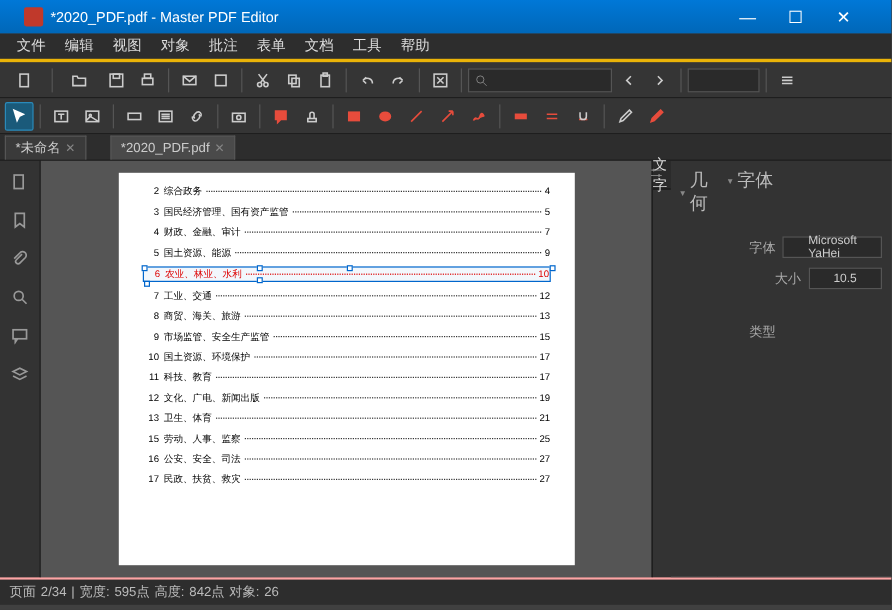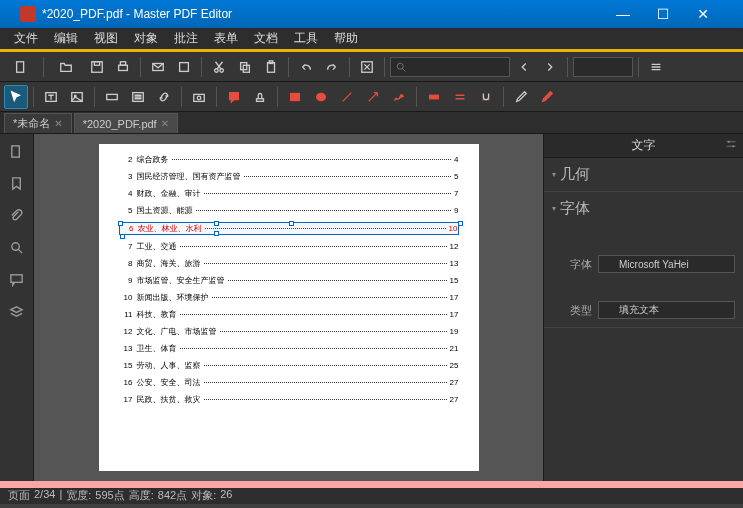--- a/index.html
+++ b/index.html
@@ -16,50 +16,50 @@
 .tbtn{width:24px;height:24px;display:flex;align-items:center;justify-content:center;color:#ccc;border:1px solid transparent;border-radius:2px}
 .tbtn.dd{width:34px}
 .tbtn.active{background:#1a5a7a;border-color:#2a8aba}
 .tbtn svg{width:14px;height:14px;stroke:#ccc;fill:none;stroke-width:1.5}
 .tbtn .red{fill:#e74c3c;stroke:#e74c3c}
 .sep{width:1px;height:20px;background:#555;margin:0 3px}
 .searchbox{height:20px;background:#2a2a2a;border:1px solid #555;flex:1;max-width:120px;padding:0 4px;color:#ccc;font-size:11px;display:flex;align-items:center}
 .searchbox svg{width:12px;height:12px;stroke:#888;fill:none}
 .pctbox{height:20px;width:60px;background:#2a2a2a;border:1px solid #555;color:#ccc;font-size:11px;display:flex;align-items:center;padding:0 4px}
 .tabs{height:22px;background:#2d2d2d;display:flex;align-items:flex-end;padding:0 4px;border-bottom:1px solid #1a1a1a}
-.tab{height:20px;padding:0 8px;display:flex;align-items:center;gap:4px;background:#3a3a3a;border:1px solid #555;border-bottom:none;margin-right:2px;font-size:11px;color:#ccc}
+.tab{height:20px;padding:0 8px;display:flex;align-items:center;gap:4px;background:#3a3a3a;border:1px solid #555;border-bottom:none;margin-right:20px;font-size:11px;color:#ccc}
 .tab.active{background:#4a4a4a}
 .tab .x{font-size:10px;color:#888}
 .main{display:flex;height:347px}
 .leftbar{width:34px;background:#333;border-right:1px solid #1a1a1a;display:flex;flex-direction:column;align-items:center;padding-top:6px;gap:10px}
 .leftbar .lb{width:22px;height:22px;display:flex;align-items:center;justify-content:center}
 .leftbar svg{width:15px;height:15px;stroke:#999;fill:none;stroke-width:1.5}
 .docarea{flex:1;background:#555;display:flex;justify-content:center;padding:10px;overflow:hidden}
 .page{width:380px;background:#fff;padding:10px 20px;color:#000;font-size:9px;overflow:hidden}
 .tocline{display:flex;align-items:baseline;margin-bottom:6px;white-space:nowrap}
 .tocline .num{width:14px;text-align:right;margin-right:4px;font-size:8px}
 .tocline .txt{font-size:8px}
 .tocline .dots{flex:1;border-bottom:1px dotted #333;margin:0 3px;position:relative;top:-2px}
 .tocline .pg{font-size:8px}
 .tocline.sel{border:1px solid #0066cc;background:rgba(0,100,200,.05);position:relative}
 .tocline.sel .txt,.tocline.sel .pg,.tocline.sel .num{color:#d00}
 .tocline.sel .dots{border-bottom-color:#d00}
 .handle{position:absolute;width:5px;height:5px;background:#fff;border:1px solid #0066cc}
-.rightpanel{width:200px;background:#333;border-left:1px solid #1a1a1a;display:flex;flex-direction:column}
+.rightpanel{width:200px;background:#333;border-left:1px solid #1a1a1a;display:flex;flex-direction:row}
 .rphdr{height:24px;background:#2a2a2a;display:flex;align-items:center;justify-content:center;font-size:12px;color:#ddd;border-bottom:1px solid #1a1a1a;position:relative}
 .rphdr .gear{position:absolute;right:6px;top:4px}
 .rpsec{padding:4px 8px;border-bottom:1px solid #444}
 .rpsechdr{display:flex;align-items:center;gap:4px;font-size:15px;color:#bbb;padding:3px 0}
 .rpsechdr::before{content:"▾";font-size:8px;color:#888}
 .rprow{display:flex;align-items:center;padding:4px 0;gap:6px}
 .rprow .lbl{width:40px;text-align:right;font-size:11px;color:#aaa}
 .rprow .val{flex:1;height:18px;background:#2a2a2a;border:1px solid #555;padding:0 20px;font-size:10px;color:#ccc;display:flex;align-items:center}
 .rprow .swatch{width:26px;height:16px;background:#e74c3c;border:1px solid #555}
 .rprow .swatch.none{background:repeating-linear-gradient(45deg,#2a2a2a,#2a2a2a 3px,#444 3px,#444 6px)}
-.statusbar{height:23px;background:#2d2d2d;border-top:7px solid #fca5a5;display:flex;padding:0 8px;font-size:11px;color:#bbb;gap:4px}
+.statusbar{height:23px;background:#2d2d2d;border-top:2px solid #fca5a5;display:flex;align-items:center;padding:0 8px;font-size:11px;color:#bbb;gap:4px}
 </style>
 </head>
 <body>
 
 <div class="titlebar">
   <div class="icon"></div>
   <div class="title">*2020_PDF.pdf - Master PDF Editor</div>
   <div class="winbtns">
     <div class="winbtn">—</div>
     <div class="winbtn">☐</div>
@@ -392,33 +392,33 @@
           <span class="pg">13</span>
         </div>
         <div class="tocline">
           <span class="num">9</span>
           <span class="txt">市场监管、安全生产监管</span>
           <span class="dots"></span>
           <span class="pg">15</span>
         </div>
         <div class="tocline">
           <span class="num">10</span>
-          <span class="txt">新闻出版、环境保护</span>
+          <span class="txt">国土资源、环境保护</span>
           <span class="dots"></span>
           <span class="pg">17</span>
         </div>
         <div class="tocline">
           <span class="num">11</span>
           <span class="txt">科技、教育</span>
           <span class="dots"></span>
           <span class="pg">17</span>
         </div>
         <div class="tocline">
           <span class="num">12</span>
-          <span class="txt">文化、广电、市场监管</span>
+          <span class="txt">文化、广电、新闻出版</span>
           <span class="dots"></span>
           <span class="pg">19</span>
         </div>
         <div class="tocline">
           <span class="num">13</span>
           <span class="txt">卫生、体育</span>
           <span class="dots"></span>
           <span class="pg">21</span>
         </div>
         <div class="tocline">
@@ -458,24 +458,27 @@
       </div>
     <div class="rpsec">
       <div class="rpsechdr">
           <span>字体</span>
         </div>
       <div style="height:30px"></div>
       <div class="rprow">
         <span class="lbl">字体</span>
         <span class="val">Microsoft YaHei</span>
       </div>
+      <div class="rprow" style="justify-content:flex-end">
+        <span class="lbl">大小</span>
+        <span class="val" style="flex:0 0 44px">10.5</span>
+      </div>
       <div style="height:20px"></div>
       <div class="rprow">
         <span class="lbl">类型</span>
-        <span class="val">填充文本</span>
       </div>
     </div>
   </div>
 </div>
 
 <div class="statusbar">
   <span>页面</span>
   <span>2/34</span>
   <span>|</span>
   <span>宽度:</span>

